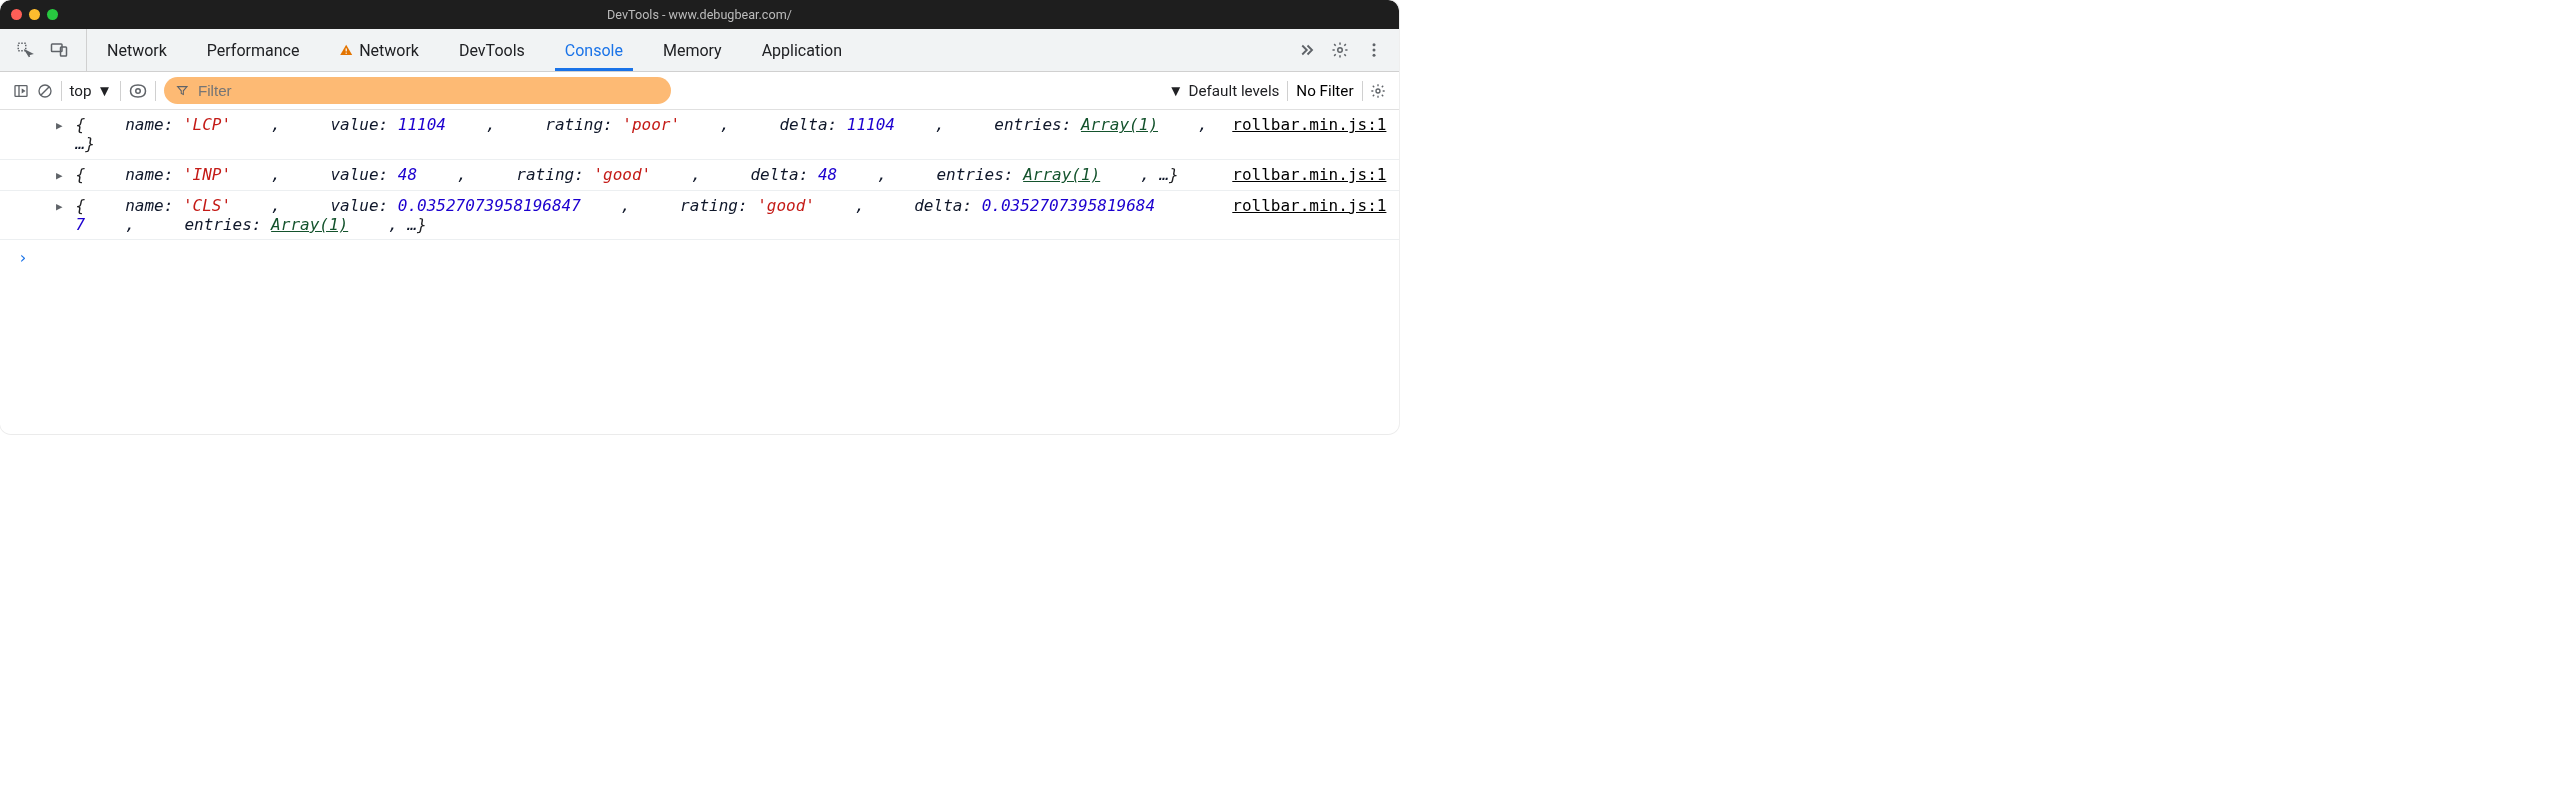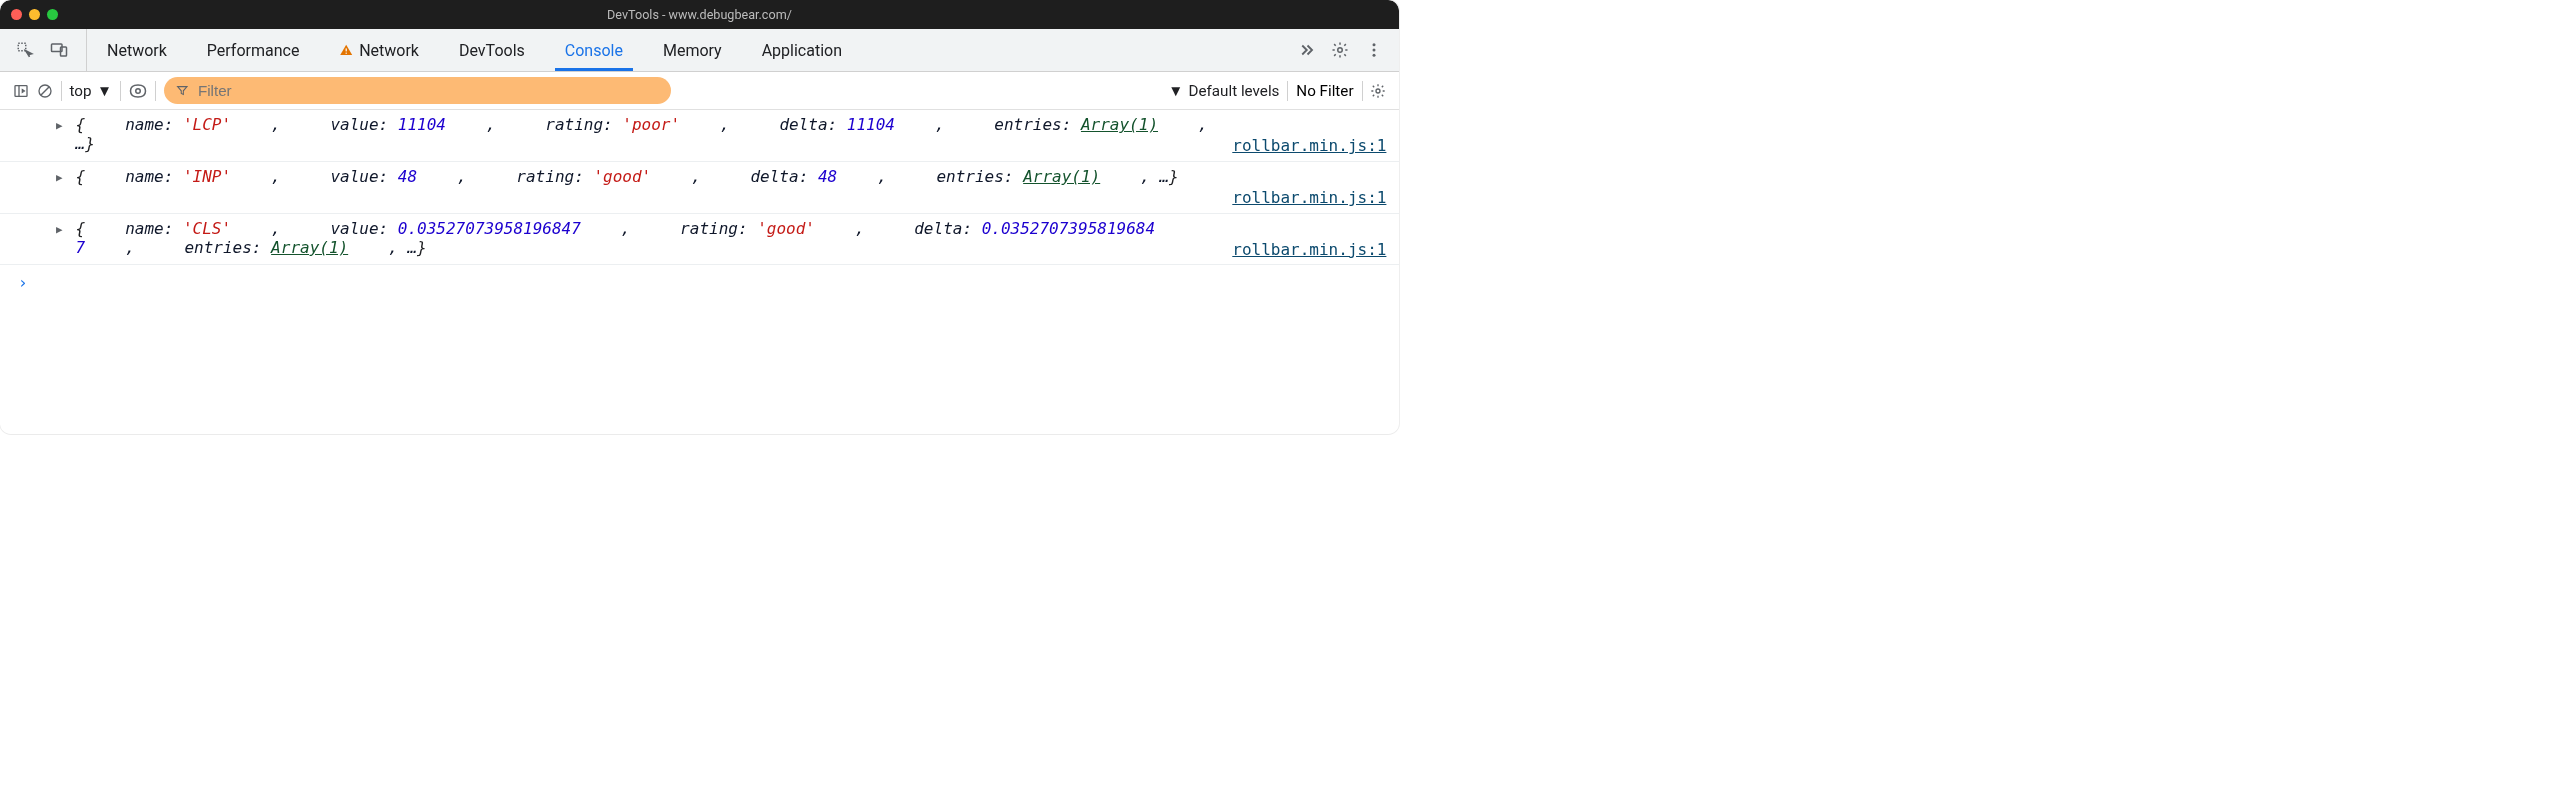--- a/index.html
+++ b/index.html
@@ -151,26 +151,25 @@
   top: 9px;
   color: #5f6368;
   font-size: 10.8px;
 }
 .log-content {
   flex: 1;
   padding-left: 21.5px;
   word-break: break-all;
 }
 .log-source {
-  color: #0c4a6e;
+  color: #000000;
   text-decoration: underline;
   font-style: normal;
   white-space: nowrap;
   margin-left: 18px;
-  margin-top: 21px;
 }
 .log-source.float { float: right; }
 .tok-brace { color: #202124; }
 .tok-key { color: #0f172a; margin-left: 40px; }
 .tok-str { color: #c41a16; }
 .tok-num { color: #1c00cf; }
 .tok-obj { color: #14532d; text-decoration: underline; }
 .prompt {
   color: #1a73e8;
   font-family: "SF Mono", Menlo, Consolas, monospace;

